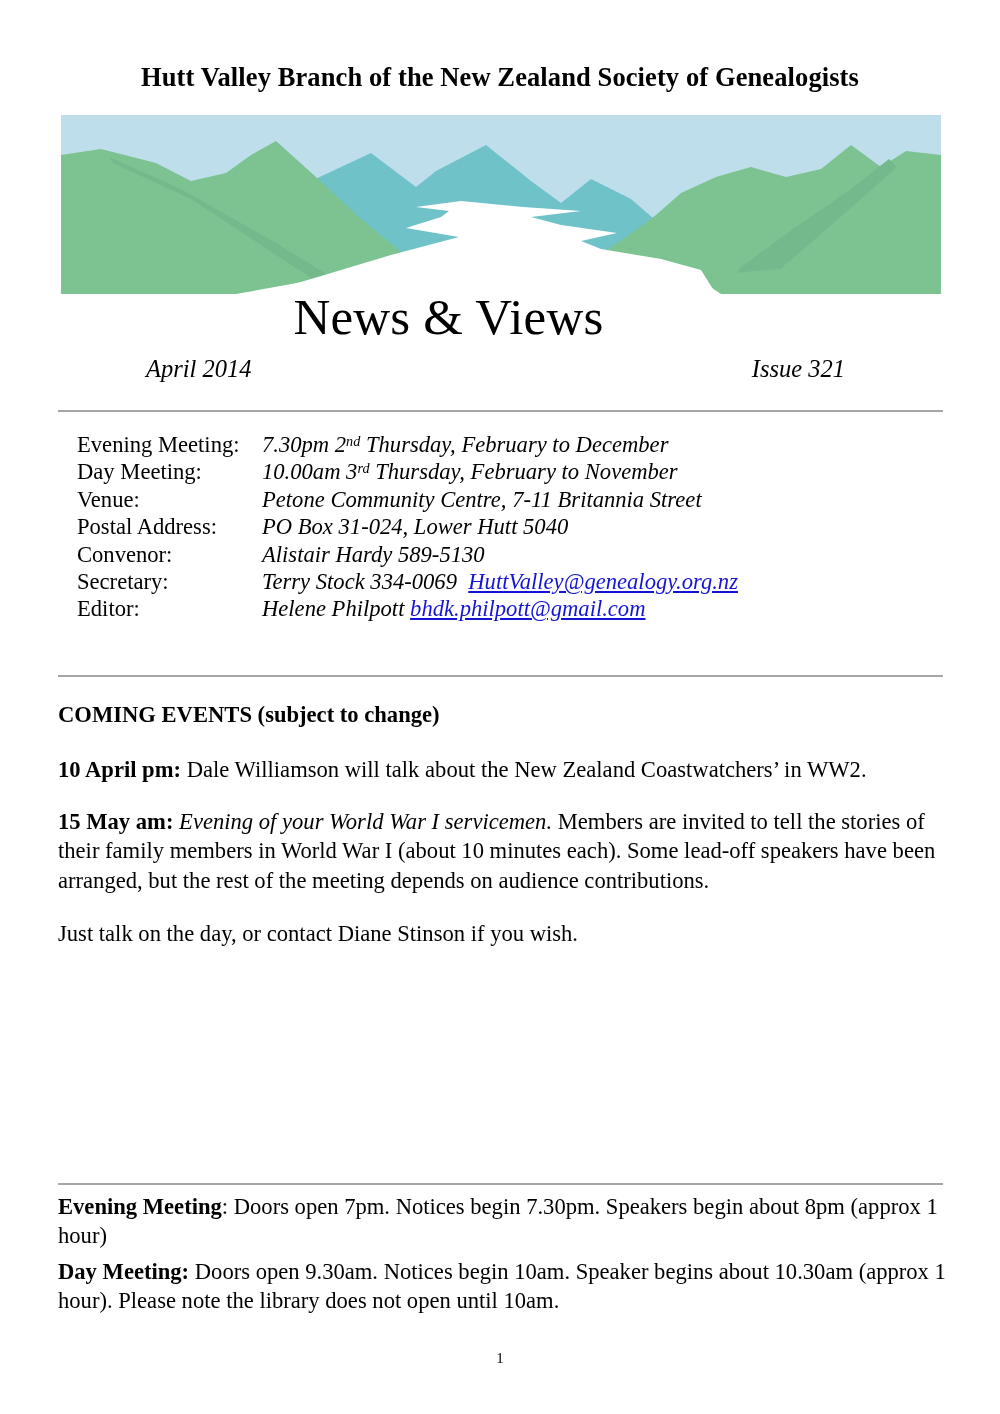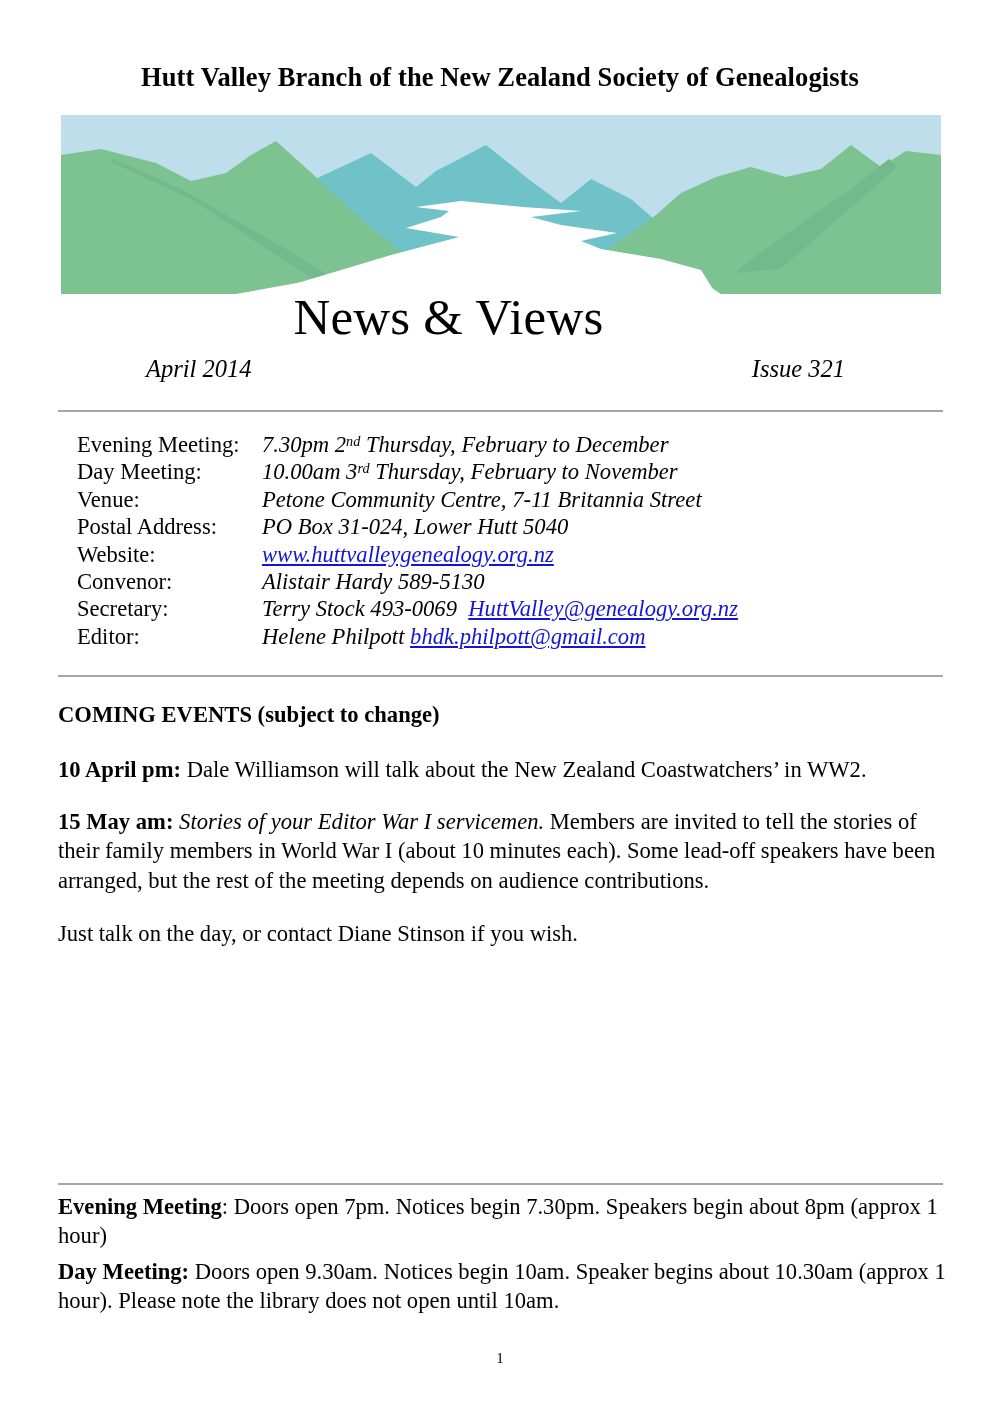--- a/index.html
+++ b/index.html
@@ -191,33 +191,29 @@
     <div class="contact-row">
       <span class="contact-label">Venue:</span>
       <span class="contact-value">Petone Community Centre, 7-11 Britannia Street</span>
     </div>
 
     <div class="contact-row">
       <span class="contact-label">Postal Address:</span>
       <span class="contact-value">PO Box 31-024, Lower Hutt 5040</span>
     </div>
 
-    <div class="contact-row">
-      <span class="contact-label">Website:</span>
-      <span class="contact-value"><a class="link" href="#">www.huttvalleygenealogy.org.nz</a><span class="link">&nbsp;</span></span>
-    </div>
 
     <div class="contact-row">
       <span class="contact-label">Convenor:</span>
       <span class="contact-value">Alistair Hardy 589-5130</span>
     </div>
 
     <div class="contact-row">
       <span class="contact-label">Secretary:</span>
-      <span class="contact-value"><span>Terry Stock 493-0069</span>&nbsp;&nbsp;<a class="link" href="#">HuttValley@genealogy.org.nz</a></span>
+      <span class="contact-value"><span>Terry Stock 334-0069</span>&nbsp;&nbsp;<a class="link" href="#">HuttValley@genealogy.org.nz</a></span>
     </div>
 
     <div class="contact-row">
       <span class="contact-label">Editor:</span>
       <span class="contact-value"><span>Helene Philpott </span><a class="link" href="#">bhdk.philpott@gmail.com</a></span>
     </div>
 
   </div>
 
   <div class="rule rule-2"></div>
@@ -225,21 +221,21 @@
   <div class="content">
     <p class="heading">COMING EVENTS (subject to change)</p>
 
     <p class="event">
       <b>10 April pm:</b><span> Dale Williamson will talk about the New Zealand Coastwatchers’ in WW2.</span>
     </p>
 
 
 
     <p class="event">
-      <b>15 May am:</b><span> </span><i>Stories of your Editor War I servicemen.</i><span> Members are invited to tell the stories of their family members in World War I (about 10 minutes each). Some lead-off speakers have been arranged, but the rest of the meeting depends on audience contributions.</span>
+      <b>15 May am:</b><span> </span><i>Evening of your World War I servicemen.</i><span> Members are invited to tell the stories of their family members in World War I (about 10 minutes each). Some lead-off speakers have been arranged, but the rest of the meeting depends on audience contributions.</span>
     </p>
 
     <p class="event plain-note">Just talk on the day, or contact Diane Stinson if you wish.</p>
   </div>
 
   <div class="rule rule-3"></div>
 
   <div class="footer-info">
     <p><b>Evening Meeting</b><span>: Doors open 7pm. Notices begin 7.30pm. Speakers begin about 8pm (approx 1 hour)</span></p>
     <p><b>Day Meeting:</b><span> Doors open 9.30am. Notices begin 10am. Speaker begins about 10.30am (approx 1 hour). Please note the library does not open until 10am.</span></p>

